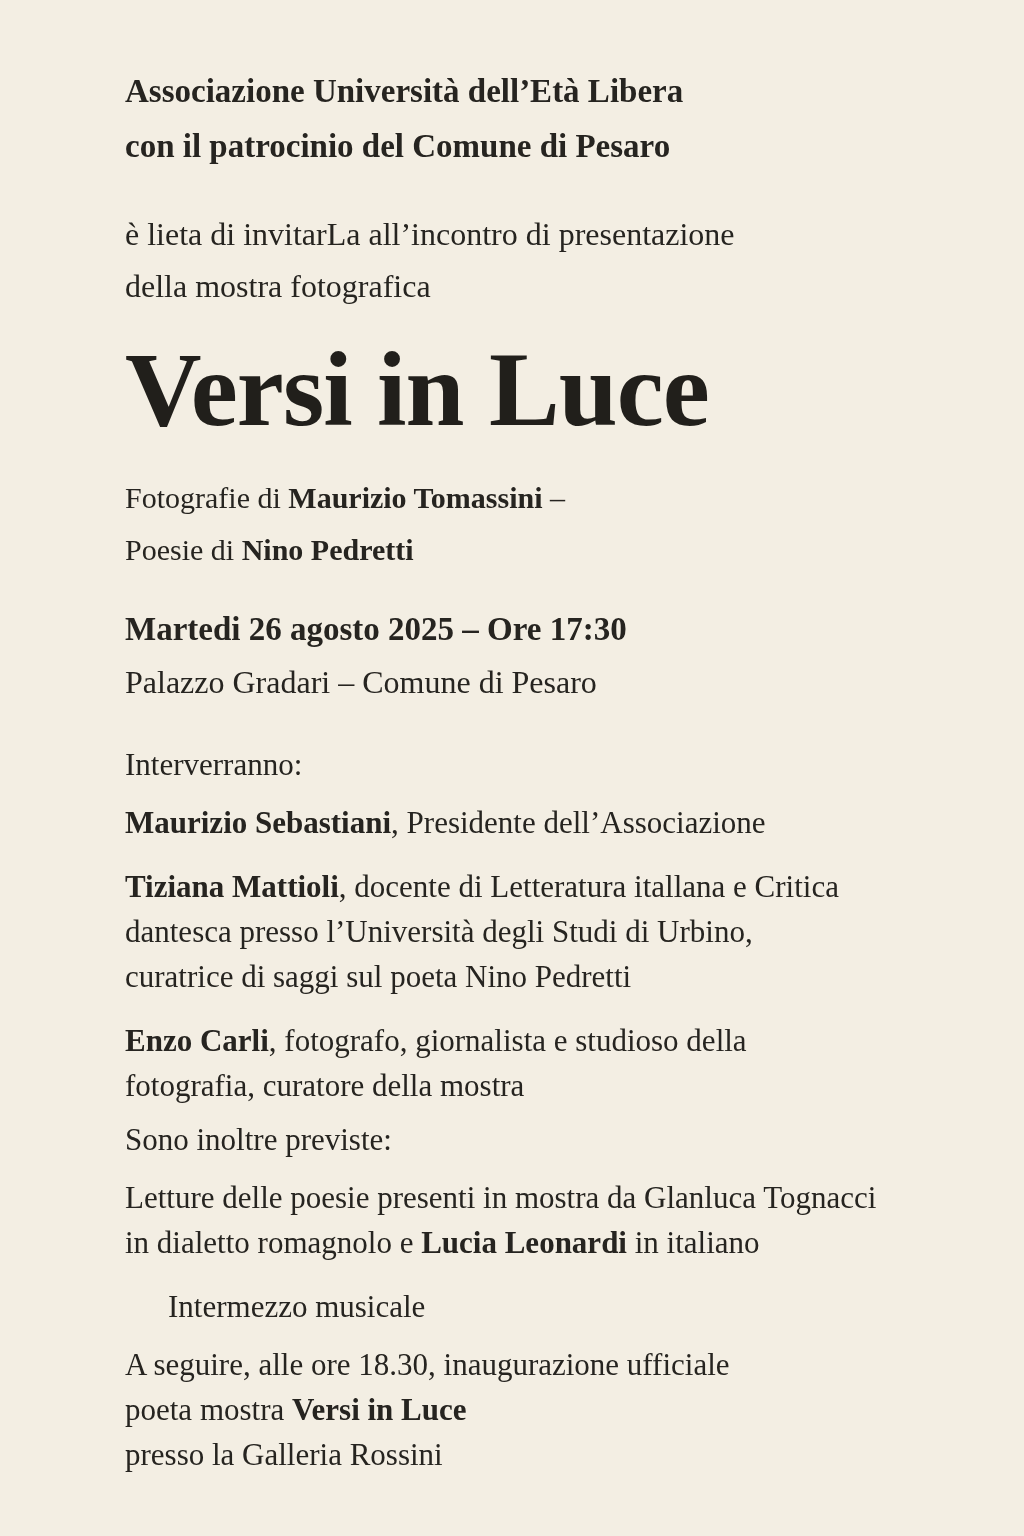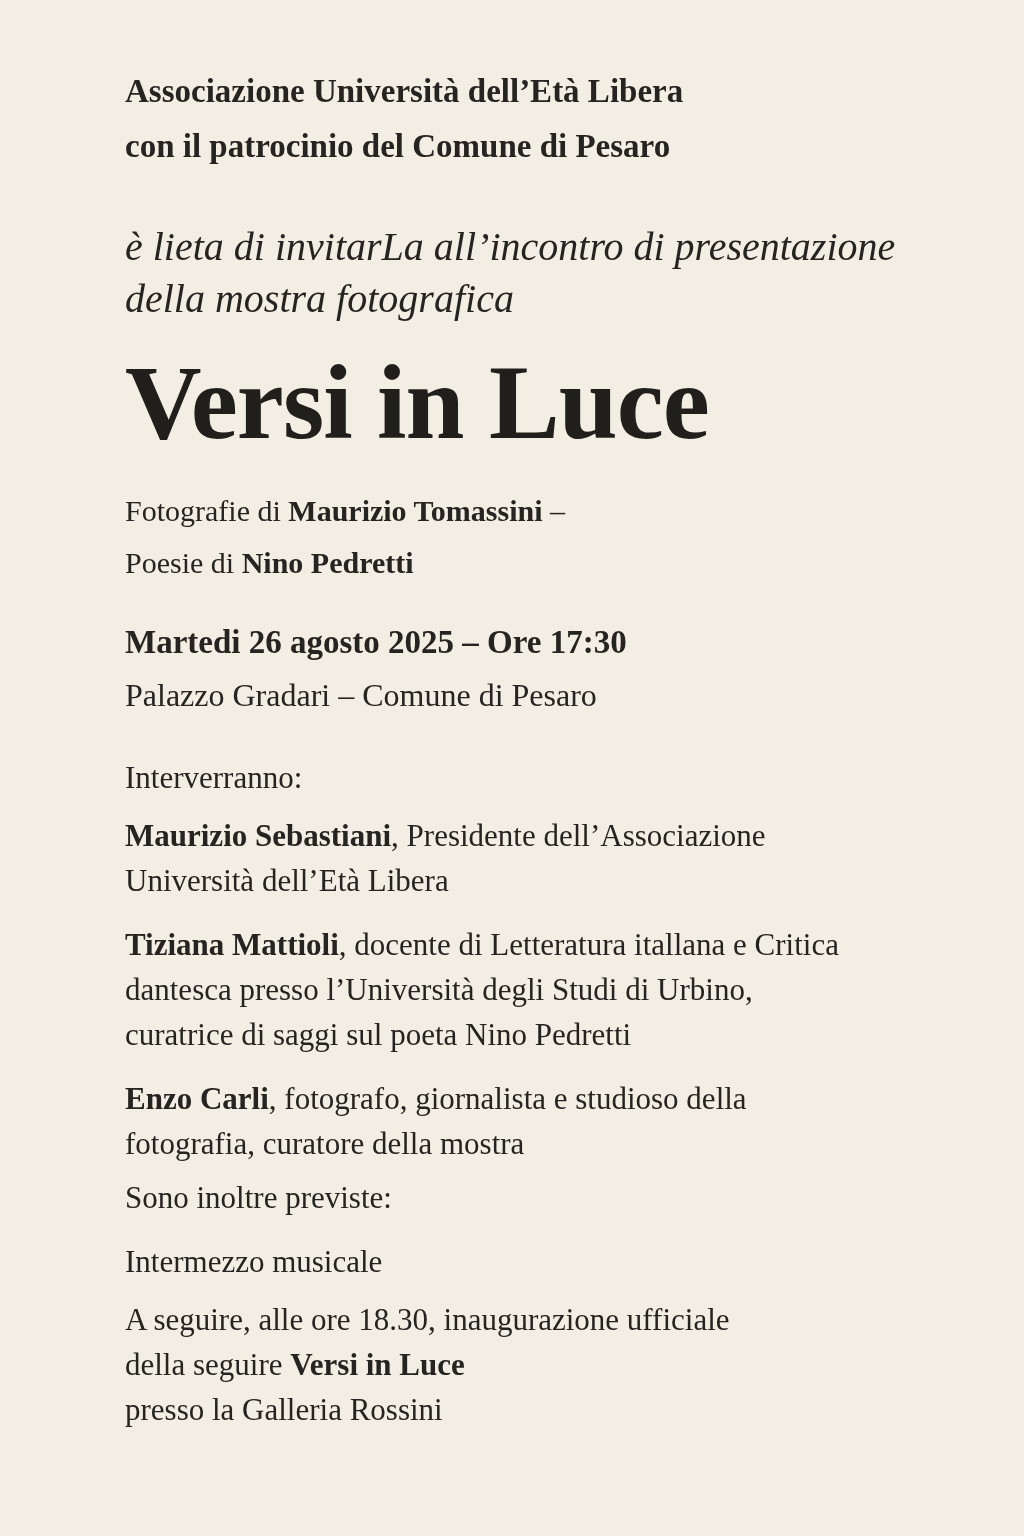--- a/index.html
+++ b/index.html
@@ -27,24 +27,23 @@
     font-weight: 700;
   }
   
   .org {
     font-size: 33px;
     font-weight: 700;
     line-height: 55px;
   }
   
   .intro {
-    margin-top: 47px;
-    font-size: 40px;
+    margin-top: 34px;
+    font-size: 32px;
     line-height: 52px;
-    font-style: italic;
   }
   
   .title {
     margin-top: 23px;
     font-size: 106px;
     font-weight: 700;
     line-height: 110px;
     color: #211f1b;
     letter-spacing: -1px;
   }
@@ -73,21 +72,21 @@
   .extras-heading   { margin-top: 9px; }
   
   .para {
     font-size: 31px;
     line-height: 45px;
   }
   .speaker-1 { margin-top: 13px; }
   .speaker-2 { margin-top: 19px; }
   .speaker-3 { margin-top: 19px; }
   .readings   { margin-top: 13px; }
-  .intermezzo { margin-top: 19px; }
+  .intermezzo { margin-top: 19px; margin-left: 43px; }
   .closing    { margin-top: 13px; }
 </style>
 </head>
 <body>
 
 <div class="page">
 
   <div class="org">
     <div class="line">Associazione Università dell’Età Libera</div>
     <div class="line">con il patrocinio del Comune di Pesaro</div>
@@ -113,44 +112,49 @@
     <div class="line datetime">Martedi 26 agosto 2025 – Ore 17:30</div>
     <div class="line">Palazzo Gradari – Comune di Pesaro</div>
   </div>
 
   <div class="section-heading speakers-heading line">Interverranno:</div>
 
   <div class="para speaker-1">
     <div class="line">
       <span class="medium">Maurizio Sebastiani</span><span>, Presidente dell’Associazione</span>
     </div>
-    <div class="line">Università dell’Età Libera</div>
   </div>
 
   <div class="para speaker-3">
     <div class="line">
       <span class="medium">Tiziana Mattioli</span><span>, docente di Letteratura itallana e Critica</span>
     </div>
     <div class="line">dantesca presso l’Università degli Studi di Urbino,</div>
     <div class="line">curatrice di saggi sul poeta Nino Pedretti</div>
   </div>
 
   <div class="para speaker-2">
     <div class="line">
       <span class="medium">Enzo Carli</span><span>, fotografo, giornalista e studioso della</span>
     </div>
     <div class="line">fotografia, curatore della mostra</div>
   </div>
 
   <div class="section-heading extras-heading line">Sono inoltre previste:</div>
 
+  <div class="para readings">
+    <div class="line">Letture delle poesie presenti in mostra da Glanluca Tognacci</div>
+    <div class="line">
+      <span>in dialetto romagnolo e </span><span class="medium">Lucia Leonardi</span><span> in italiano</span>
+    </div>
+  </div>
 
   <div class="para intermezzo line">Intermezzo musicale</div>
 
   <div class="para closing">
     <div class="line">A seguire, alle ore 18.30, inaugurazione ufficiale</div>
     <div class="line">
-      <span>della seguire </span><span class="medium">Versi in Luce</span>
+      <span>poeta mostra </span><span class="medium">Versi in Luce</span>
     </div>
     <div class="line">presso la Galleria Rossini</div>
   </div>
 
 </div>
 
 </body></html>

